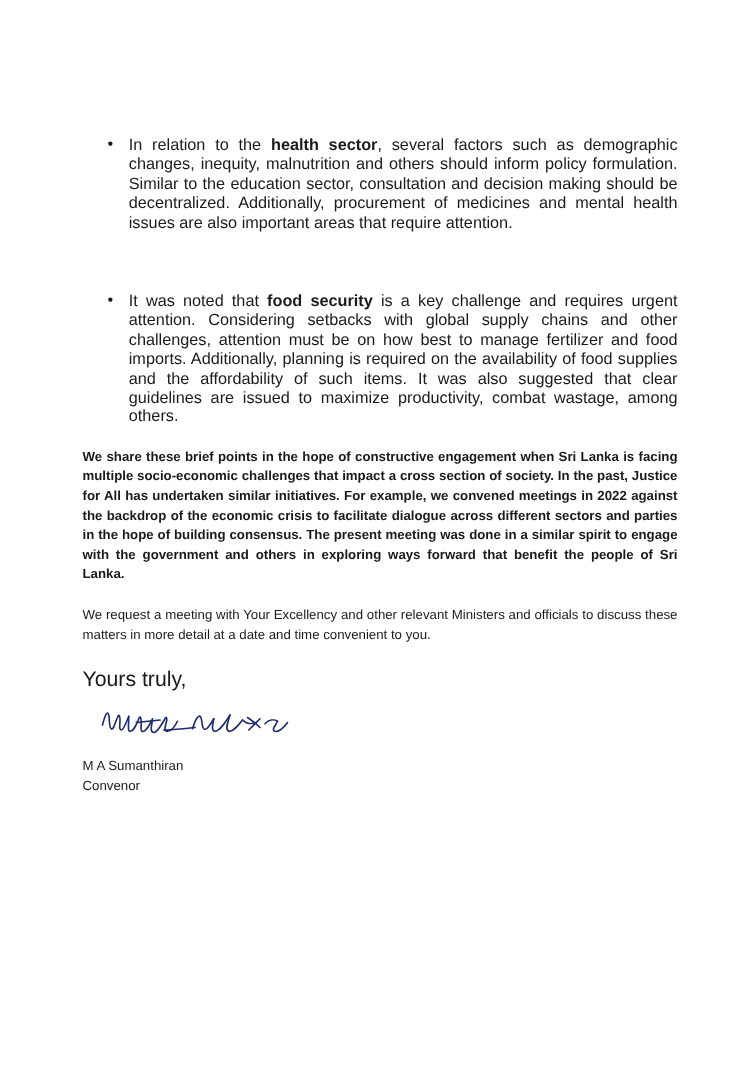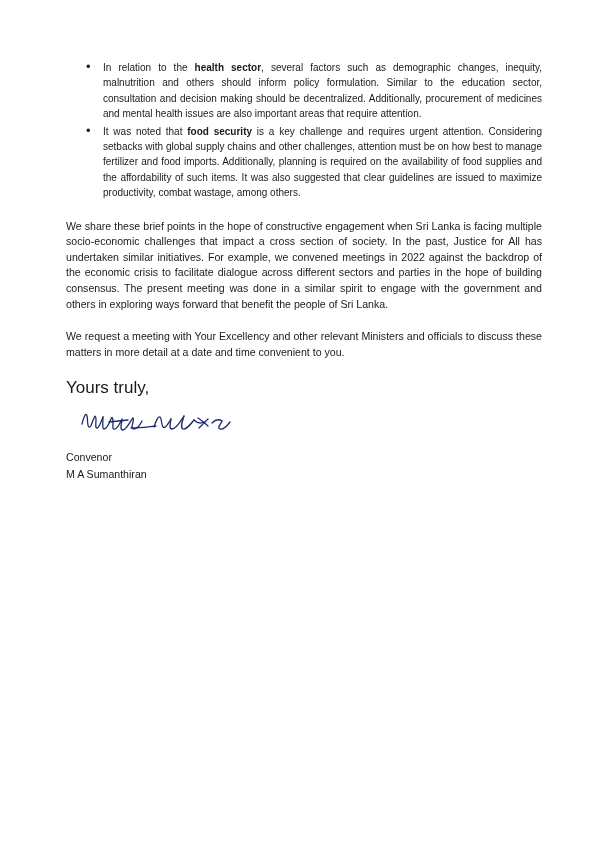--- a/index.html
+++ b/index.html
@@ -26,25 +26,26 @@
     width: 476px;
   }
   .bullet-list {
     list-style: none;
     margin: 0;
     padding: 0;
   }
   .bullet-item {
     position: relative;
     padding-left: 37px;
-    font-size: 10px;
+    font-size: 13px;
     line-height: 15.4px;
     color: #1a1a1a;
     text-align: justify;
     margin-bottom: 2px;
+    margin-top: 48px;
   }
   .bullet-item::before {
     content: "\2022";
     position: absolute;
     left: 20px;
     top: -1px;
     font-size: 13px;
     color: #1a1a1a;
   }
   .para {
@@ -52,20 +53,21 @@
     line-height: 15.6px;
     color: #1a1a1a;
     text-align: justify;
     margin: 0;
   }
   .para-gap {
     margin-top: 17px;
   }
   .para-gap-lg {
     margin-top: 18px;
+    font-weight: bold;
   }
   .closing {
     margin-top: 20px;
     font-size: 17px;
     line-height: 15.6px;
     color: #1a1a1a;
   }
   .signature-wrap {
     position: relative;
     height: 46px;
@@ -117,17 +119,17 @@
           <path d="M108 14 C106 20, 104 26, 107 27 C110 28, 114 23, 118 18"></path>
           <path d="M118 18 C120 20, 124 22, 128 20"></path>
           <path d="M122 16 C125 18, 129 21, 132 24"></path>
           <path d="M132 17 C129 20, 126 23, 123 26"></path>
           <path d="M136 21 C139 18, 143 17, 146 19"></path>
           <path d="M146 19 C144 23, 141 26, 144 27 C147 28, 151 24, 154 20"></path>
         </g>
       </svg>
     </div>
 
+    <div class="signer">M A Sumanthiran</div>
     <div class="signer">Convenor</div>
-    <div class="signer">M A Sumanthiran</div>
 
   </div>
 </div>
 
 </body></html>

